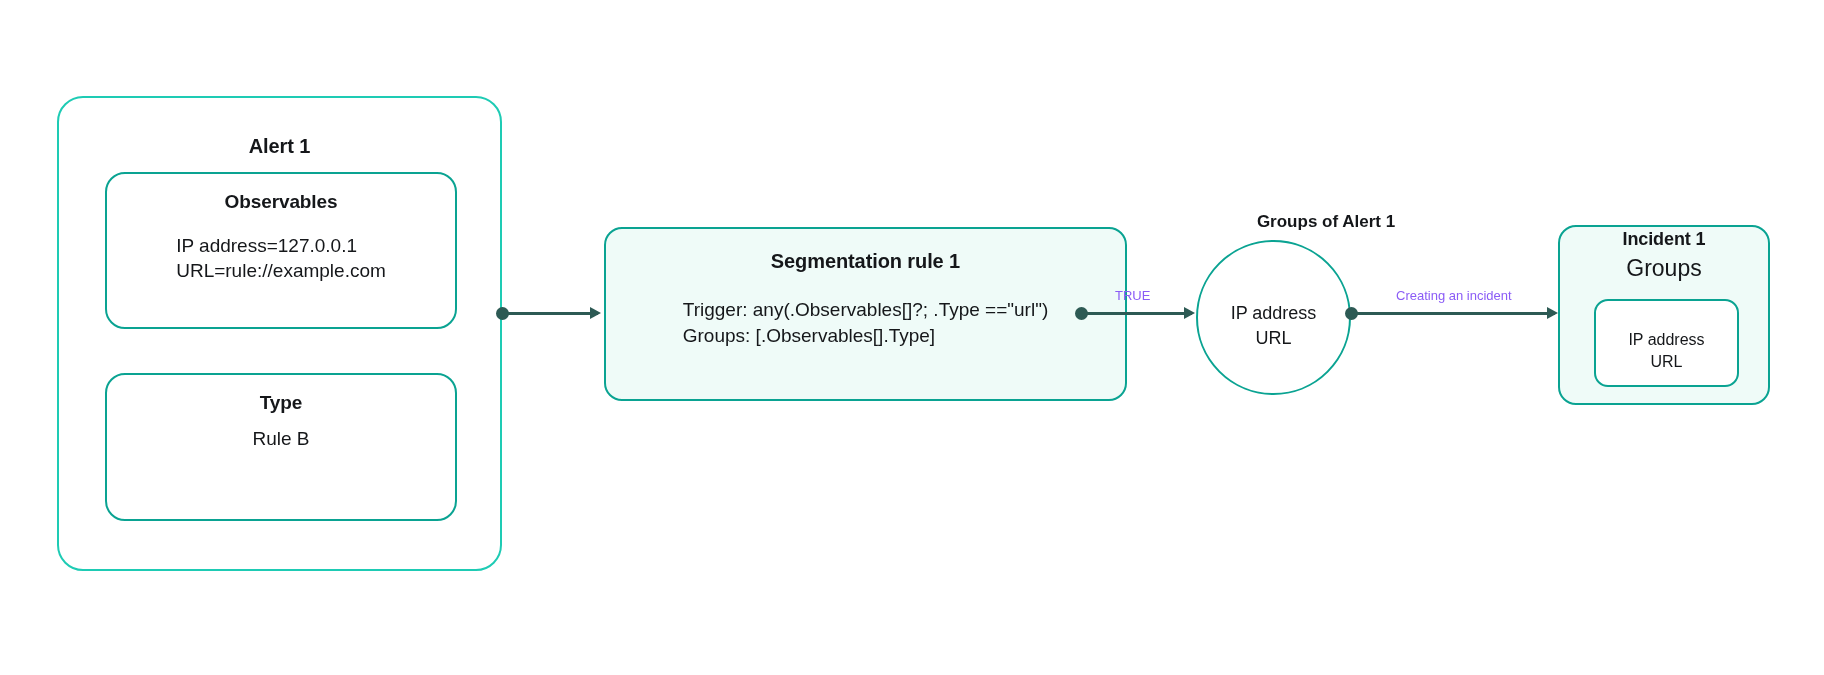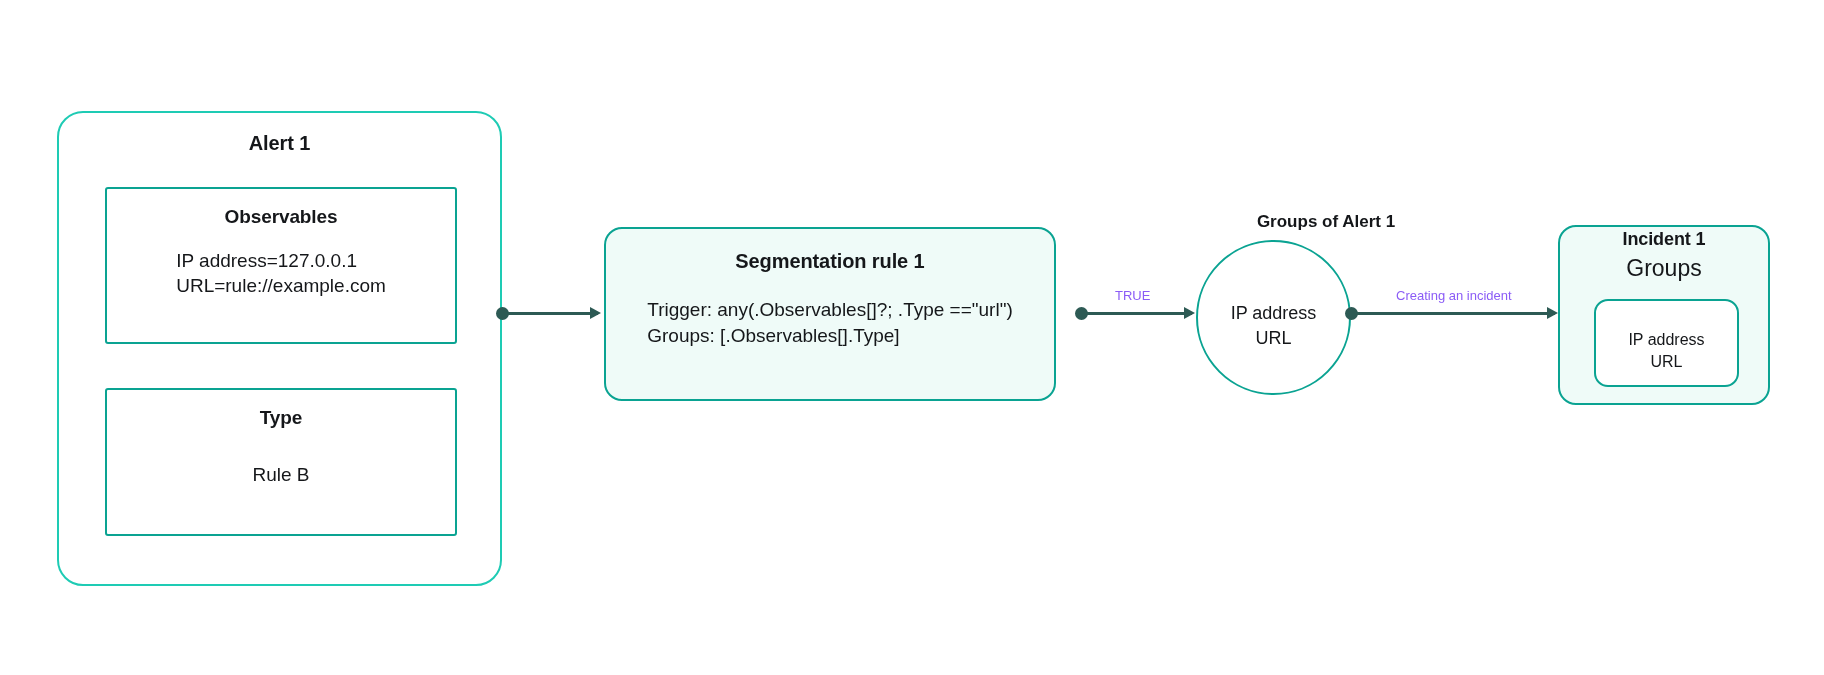--- a/index.html
+++ b/index.html
@@ -38,38 +38,38 @@
 
   .body-text {
     color: #15171a;
     white-space: pre;
     margin-top: 16px;
   }
 
   
   .alert-box {
     left: 57px;
-    top: 111px;
+    top: 96px;
     width: 445px;
     height: 475px;
     border: 2.5px solid #1ecbb4;
     border-radius: 26px;
     background: #ffffff;
-    padding-top: 19px;
+    padding-top: 37px;
   }
   .alert-box > .title {
     font-size: 20px;
   }
 
   
   .sub-box {
     position: absolute;
     box-sizing: border-box;
     border: 2.2px solid #0aa392;
-    border-radius: 3px;
+    border-radius: 20px;
     background: #ffffff;
     display: flex;
     flex-direction: column;
     align-items: center;
   }
   .observables-box {
     left: 46px;
     top: 74px;
     width: 352px;
     height: 157px;
@@ -84,28 +84,28 @@
   }
   .sub-box > .title { font-size: 19px; }
   .sub-box > .body-text {
     font-size: 19px;
     line-height: 1.32;
     margin-top: 20px;
     text-align: left;
   }
   .rules-box > .body-text {
     text-align: center;
-    margin-top: 33px;
+    margin-top: 12px;
   }
 
   
   .segmentation-box {
     left: 604px;
     top: 227px;
-    width: 452px;
+    width: 523px;
     height: 174px;
     border: 2.5px solid #0aa392;
     border-radius: 18px;
     background: #effbf8;
     padding-top: 21px;
   }
   .segmentation-box > .title { font-size: 20px; }
   .segmentation-box > .body-text {
     font-size: 19px;
     line-height: 1.35;

